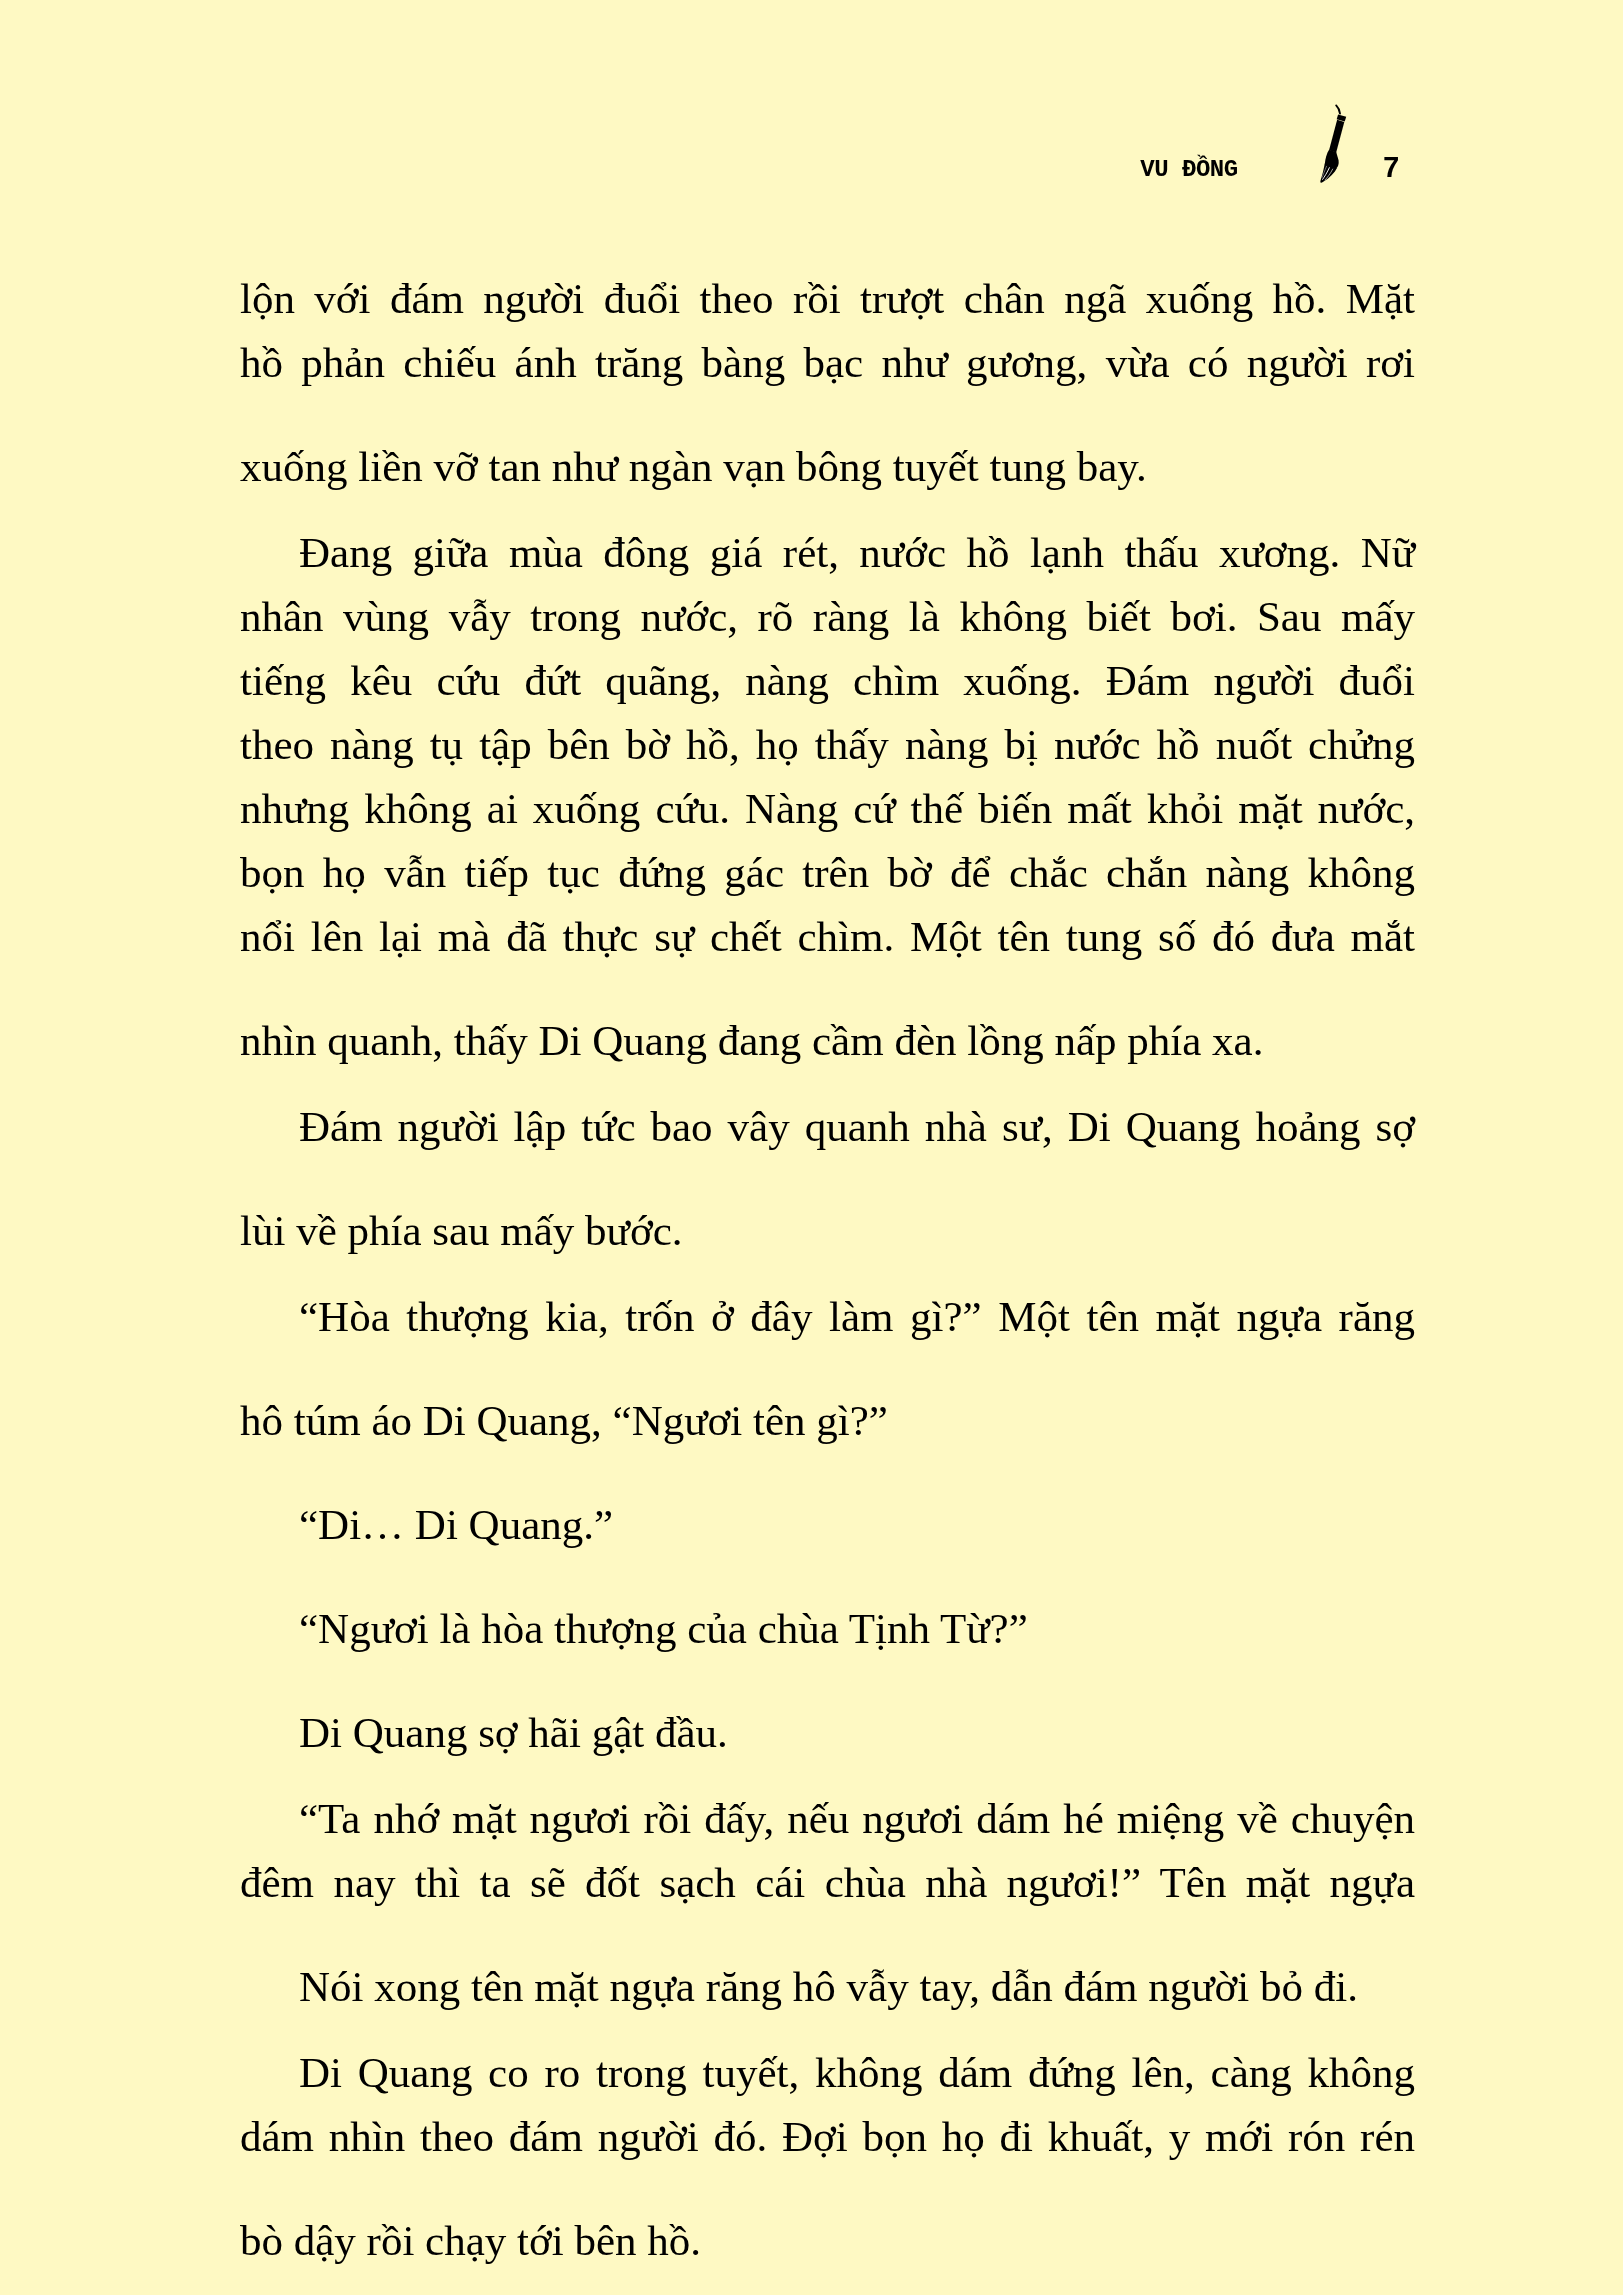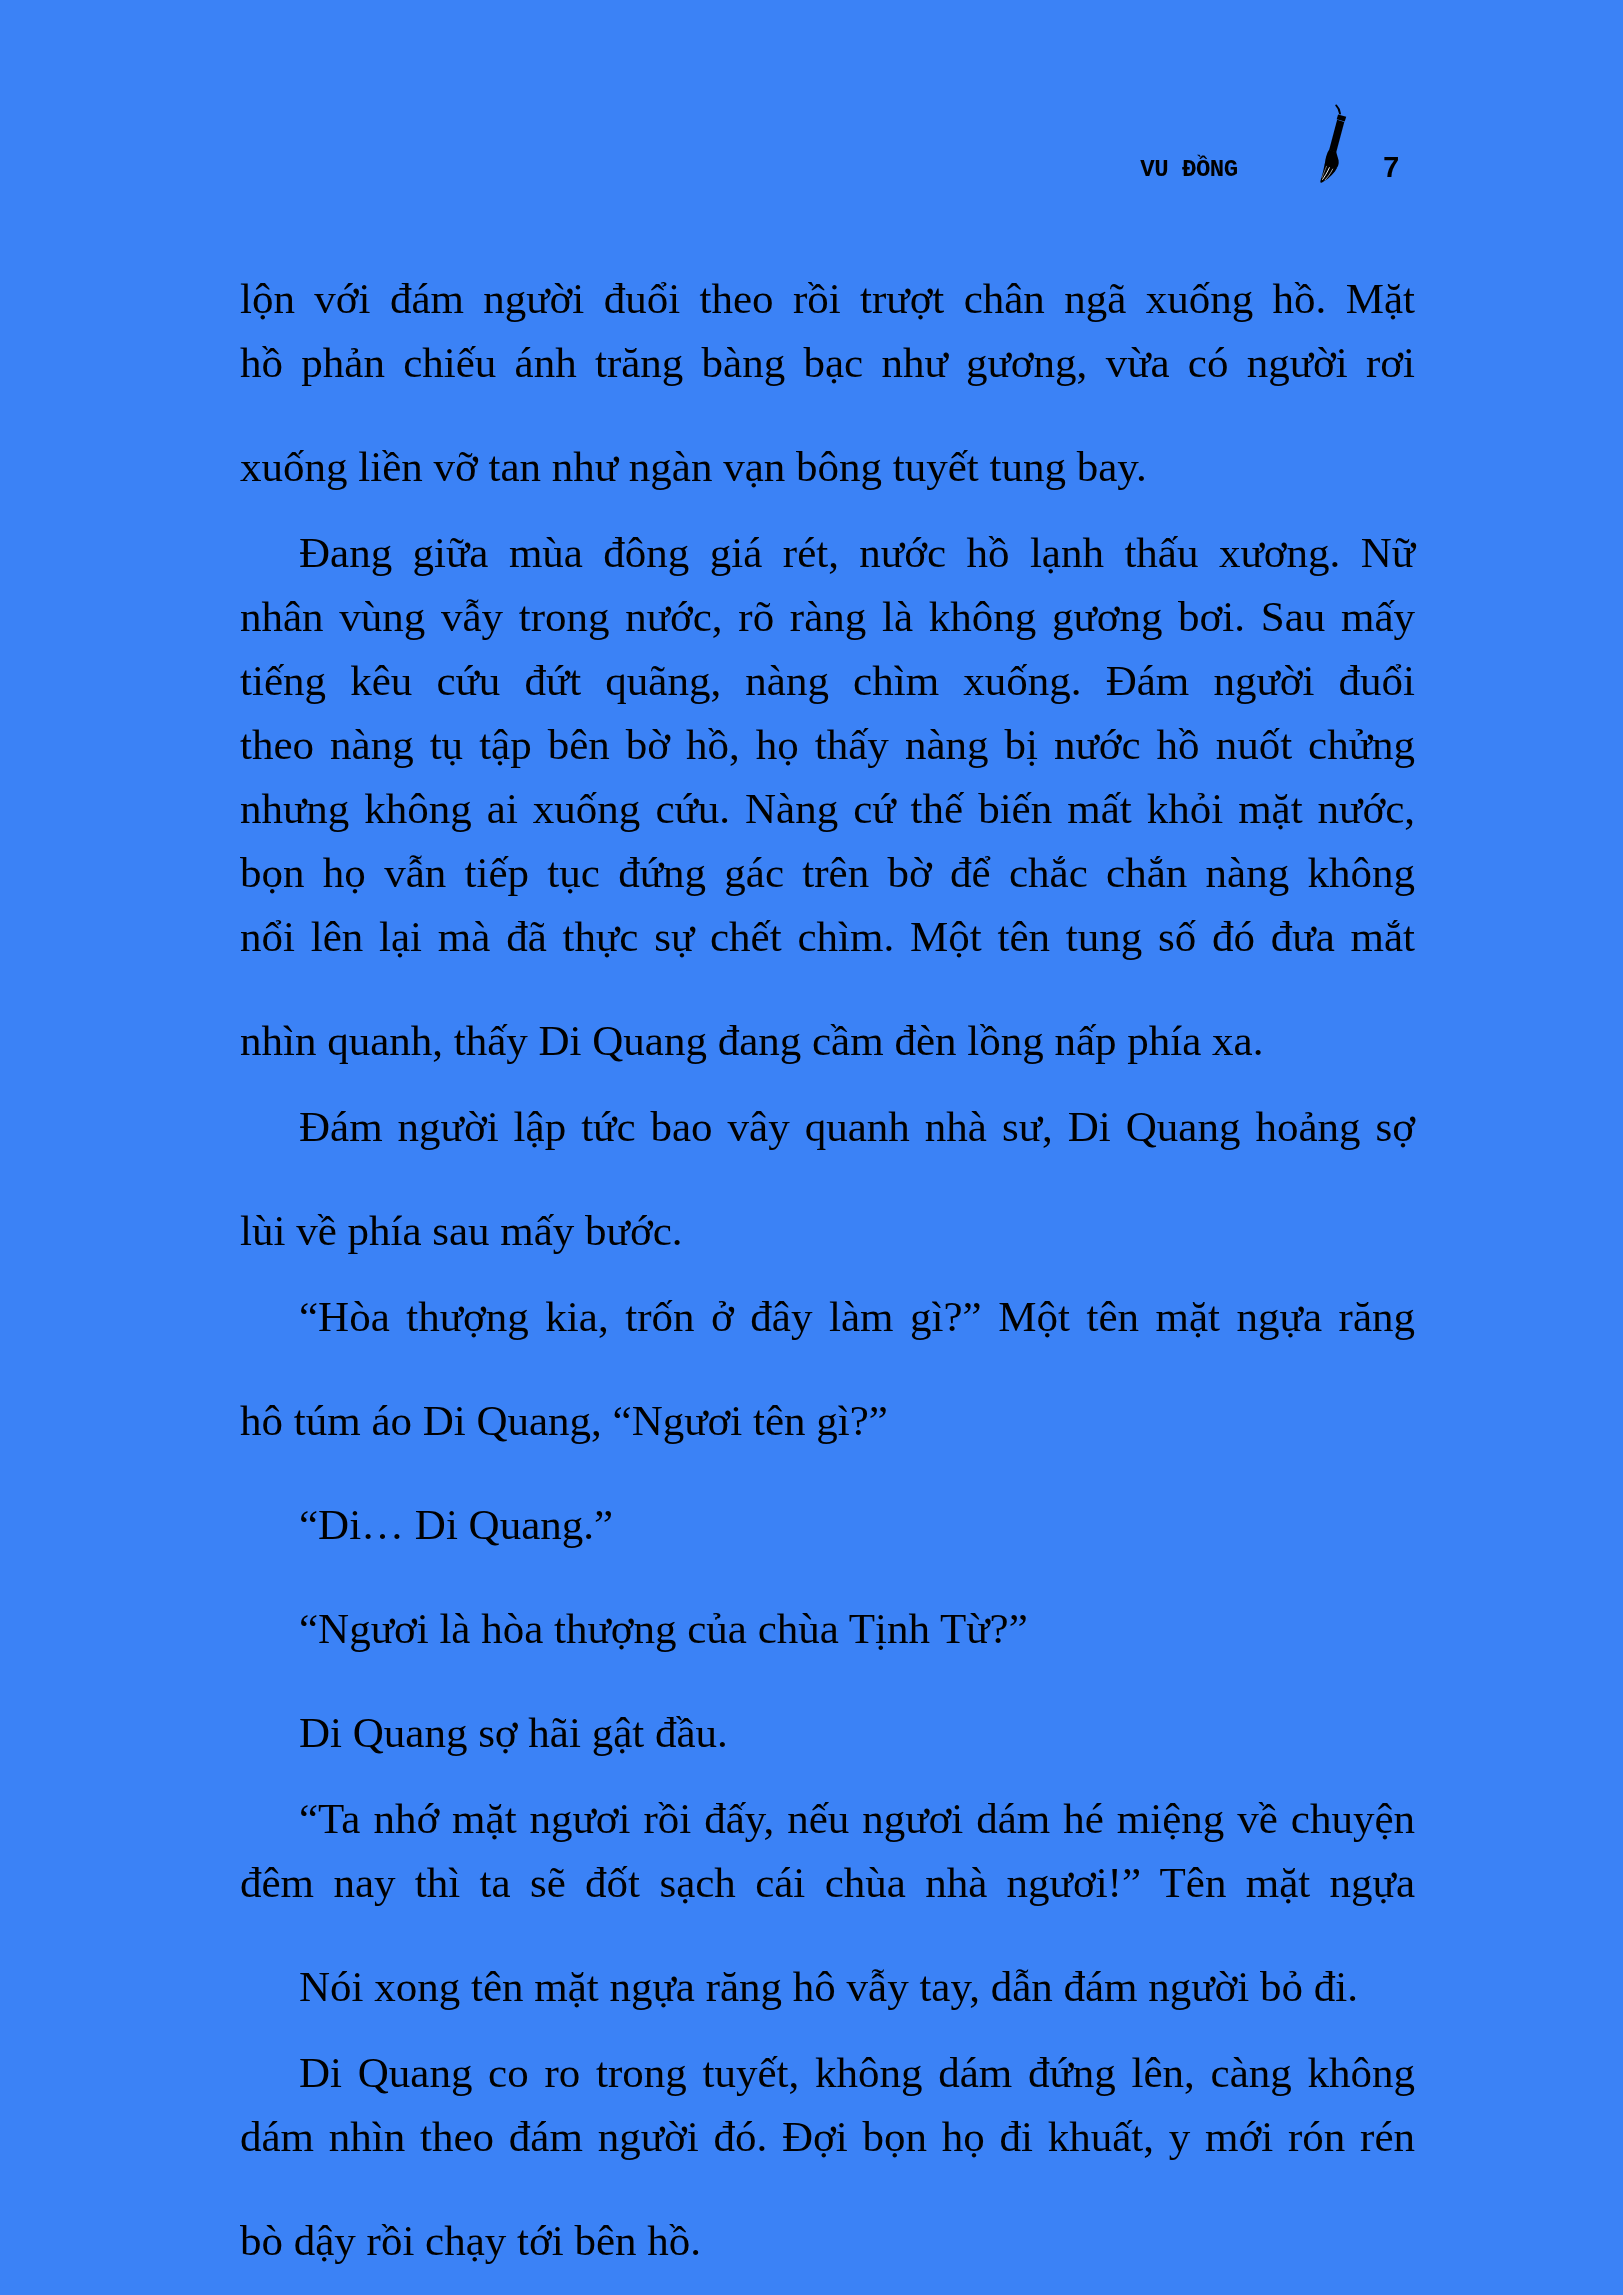--- a/index.html
+++ b/index.html
@@ -1,20 +1,20 @@
 <!DOCTYPE html>
 <html lang="vi" style="font-size:7.6px"><head>
 <meta charset="utf-8">
 <style>
   html, body { margin: 0; padding: 0; }
   .page {
     position: relative;
     width: 1623px;
     height: 2295px;
-    background: #3b82f6;
+    background: #fef9c3;
     overflow: hidden;
     color: #000000;
   }
   .running-head {
     position: absolute;
     top: 104px;
     right: 223px;
     display: flex;
     align-items: flex-end;
   }
@@ -86,21 +86,21 @@
   </header>
 
   <main class="text-body">
       <div class="para">
         <div class="line first">lộn với đám người đuổi theo rồi trượt chân ngã xuống hồ. Mặt</div>
         <div class="line">hồ phản chiếu ánh trăng bàng bạc như gương, vừa có người rơi</div>
         <div class="line last">xuống liền vỡ tan như ngàn vạn bông tuyết tung bay.</div>
       </div>
       <div class="para indent">
         <div class="line first">Đang giữa mùa đông giá rét, nước hồ lạnh thấu xương. Nữ</div>
-        <div class="line">nhân vùng vẫy trong nước, rõ ràng là không gương bơi. Sau mấy</div>
+        <div class="line">nhân vùng vẫy trong nước, rõ ràng là không biết bơi. Sau mấy</div>
         <div class="line">tiếng kêu cứu đứt quãng, nàng chìm xuống. Đám người đuổi</div>
         <div class="line">theo nàng tụ tập bên bờ hồ, họ thấy nàng bị nước hồ nuốt chửng</div>
         <div class="line">nhưng không ai xuống cứu. Nàng cứ thế biến mất khỏi mặt nước,</div>
         <div class="line">bọn họ vẫn tiếp tục đứng gác trên bờ để chắc chắn nàng không</div>
         <div class="line">nổi lên lại mà đã thực sự chết chìm. Một tên tung số đó đưa mắt</div>
         <div class="line last">nhìn quanh, thấy Di Quang đang cầm đèn lồng nấp phía xa.</div>
       </div>
       <div class="para indent">
         <div class="line first">Đám người lập tức bao vây quanh nhà sư, Di Quang hoảng sợ</div>
         <div class="line last">lùi về phía sau mấy bước.</div>

